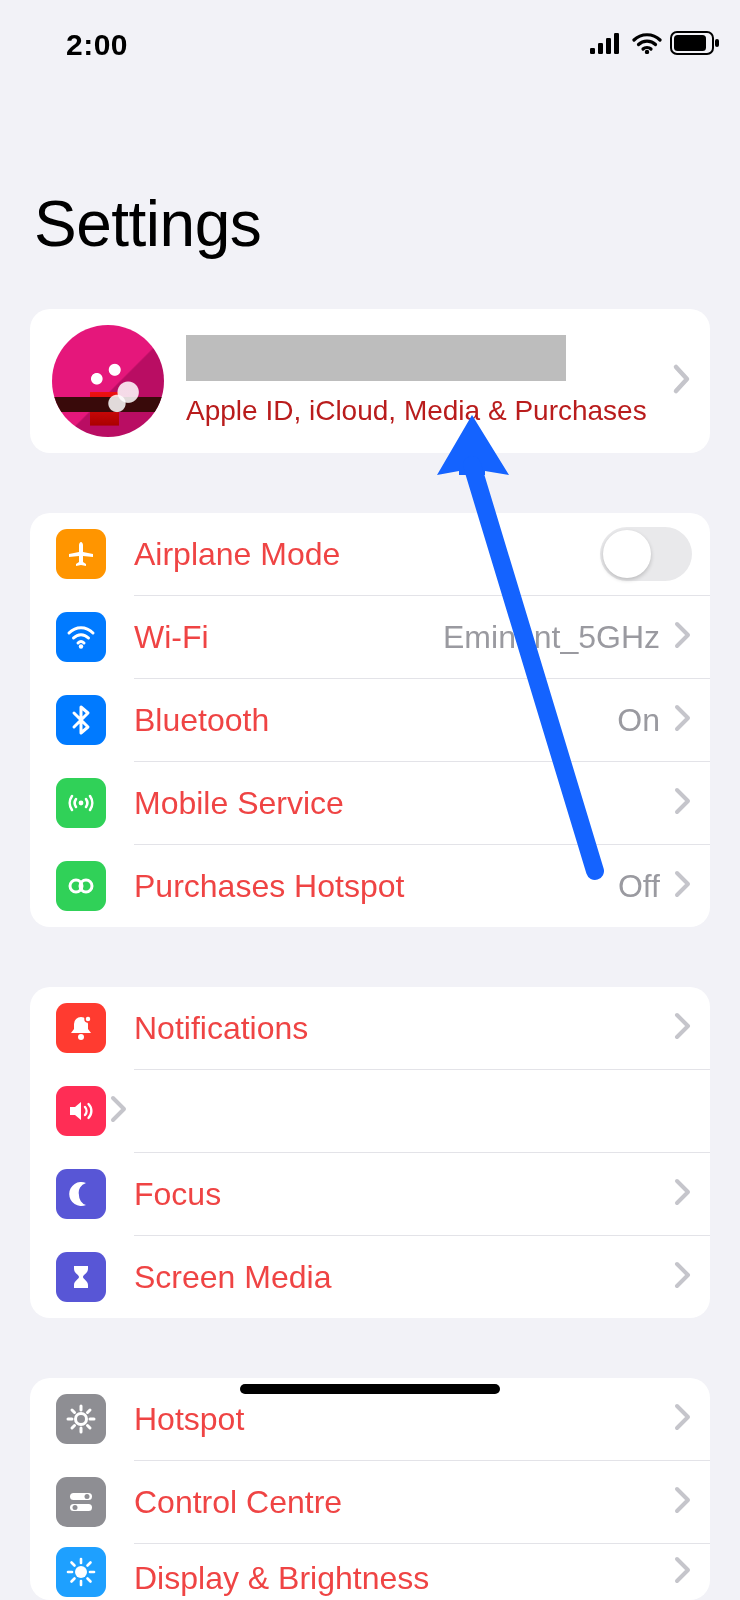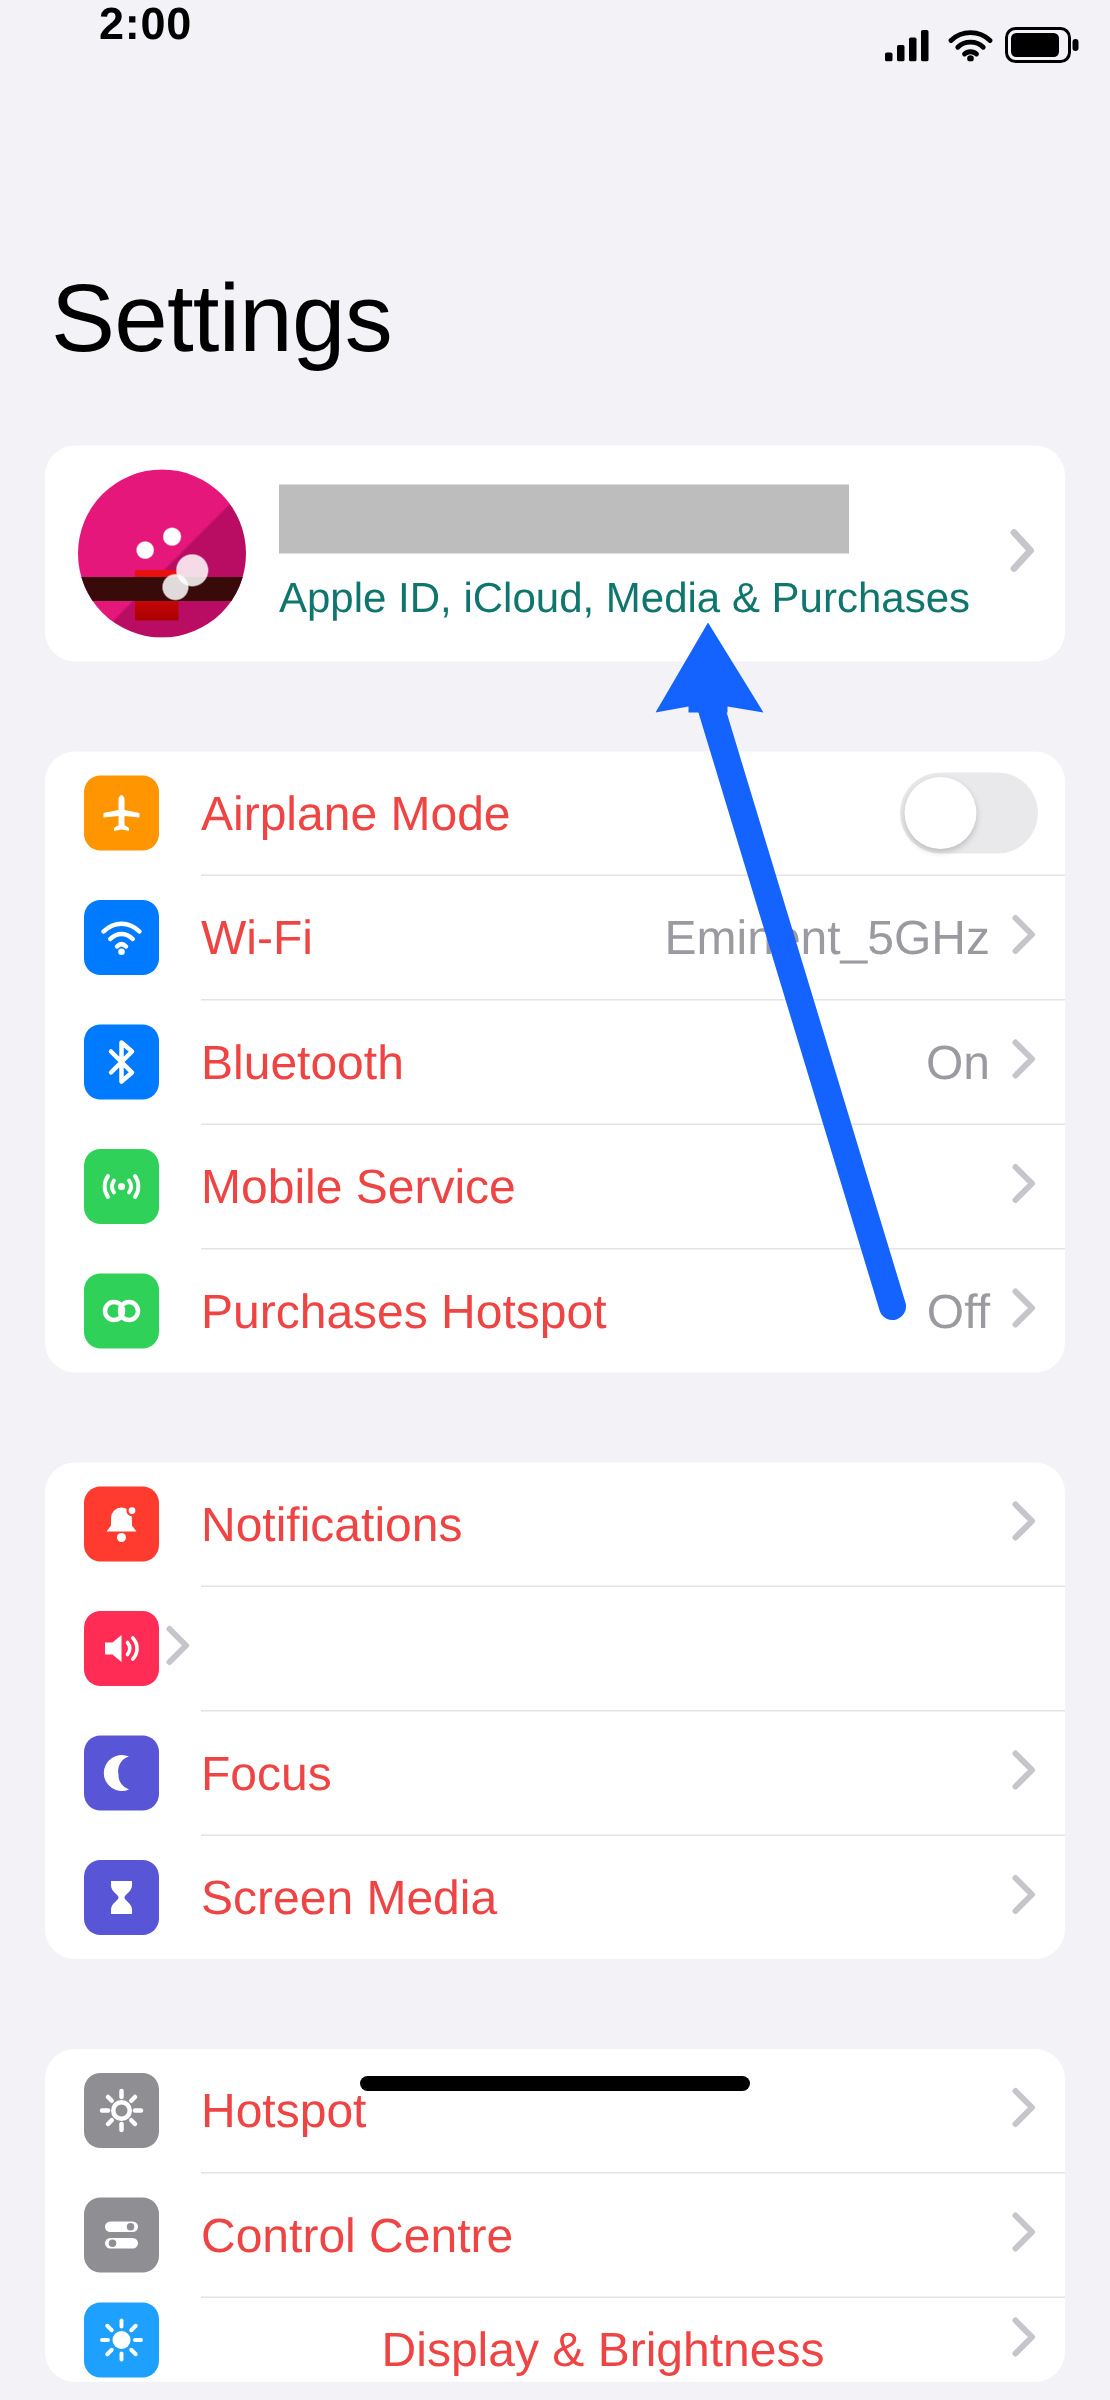--- a/index.html
+++ b/index.html
@@ -8,22 +8,24 @@
     background: #f2f2f7;
     font-family: -apple-system, "Helvetica Neue", Helvetica, Arial, sans-serif;
     color: #000;
     overflow: hidden;
     position: relative;
   }
   
   .status-bar {
     height: 65px;
     display: flex;
+    align-items: center;
     justify-content: space-between;
     padding: 0 20px 0 66px;
+    margin-top: 12px;
   }
   .status-time { font-size: 30px; font-weight: 600; letter-spacing: 0.5px; }
   .status-right { display: flex; align-items: center; gap: 8px; }
 
   
   .page-title {
     font-size: 64px;
     font-weight: 400;
     padding: 110px 34px 30px 34px;
     letter-spacing: -0.5px;
@@ -62,21 +64,21 @@
     background:
       radial-gradient(circle at 68% 60%, rgba(255,255,255,.85) 0 10%, transparent 11%),
       radial-gradient(circle at 58% 70%, rgba(255,255,255,.85) 0 8%, transparent 9%),
       linear-gradient(transparent 64%, #390a0a 64% 78%, transparent 78%);
   }
   .profile-texts { flex: 1; margin-left: 22px; min-width:0; }
   .profile-name-redact {
     width: 380px; height: 46px; background: #bdbdbd;
   }
   .profile-sub {
-    font-size: 28px; color: #0f766e; margin-top: 14px; white-space: nowrap;
+    font-size: 28px; color: #b91c1c; margin-top: 14px; white-space: nowrap;
   }
 
   
   .row {
     display: flex;
     align-items: center;
     min-height: 82px;
     padding: 0 18px 0 18px;
   }
   .row .icon-box {
@@ -370,21 +372,21 @@
           <circle cx="10" cy="21.5" r="2.5" fill="#8e8e93"></circle>
         </svg>
     </div>
     <div class="label">Control Centre</div>
     <span class="chevron"><svg width="18" height="30" viewBox="0 0 18 30">
           <path d="M3 4 L14 15 L3 26" fill="none" stroke="#c5c5cb" stroke-width="4" stroke-linecap="round" stroke-linejoin="round"></path>
         </svg></span>
   </div>
   <div class="sep"></div>
 
-  <div class="row partial-cut" style="min-height:56px;text-align:center;">
+  <div class="row partial-cut" style="min-height:56px;">
     <div class="icon-box ic-skyblue">
       <svg width="30" height="30" viewBox="0 0 30 30">
           <circle cx="15" cy="15" r="6" fill="#fff"></circle>
           <g stroke="#fff" stroke-width="2.6" stroke-linecap="round">
             <line x1="15" y1="2" x2="15" y2="6"></line>
             <line x1="15" y1="24" x2="15" y2="28"></line>
             <line x1="2" y1="15" x2="6" y2="15"></line>
             <line x1="24" y1="15" x2="28" y2="15"></line>
             <line x1="5.5" y1="5.5" x2="8.5" y2="8.5"></line>
             <line x1="21.5" y1="21.5" x2="24.5" y2="24.5"></line>

